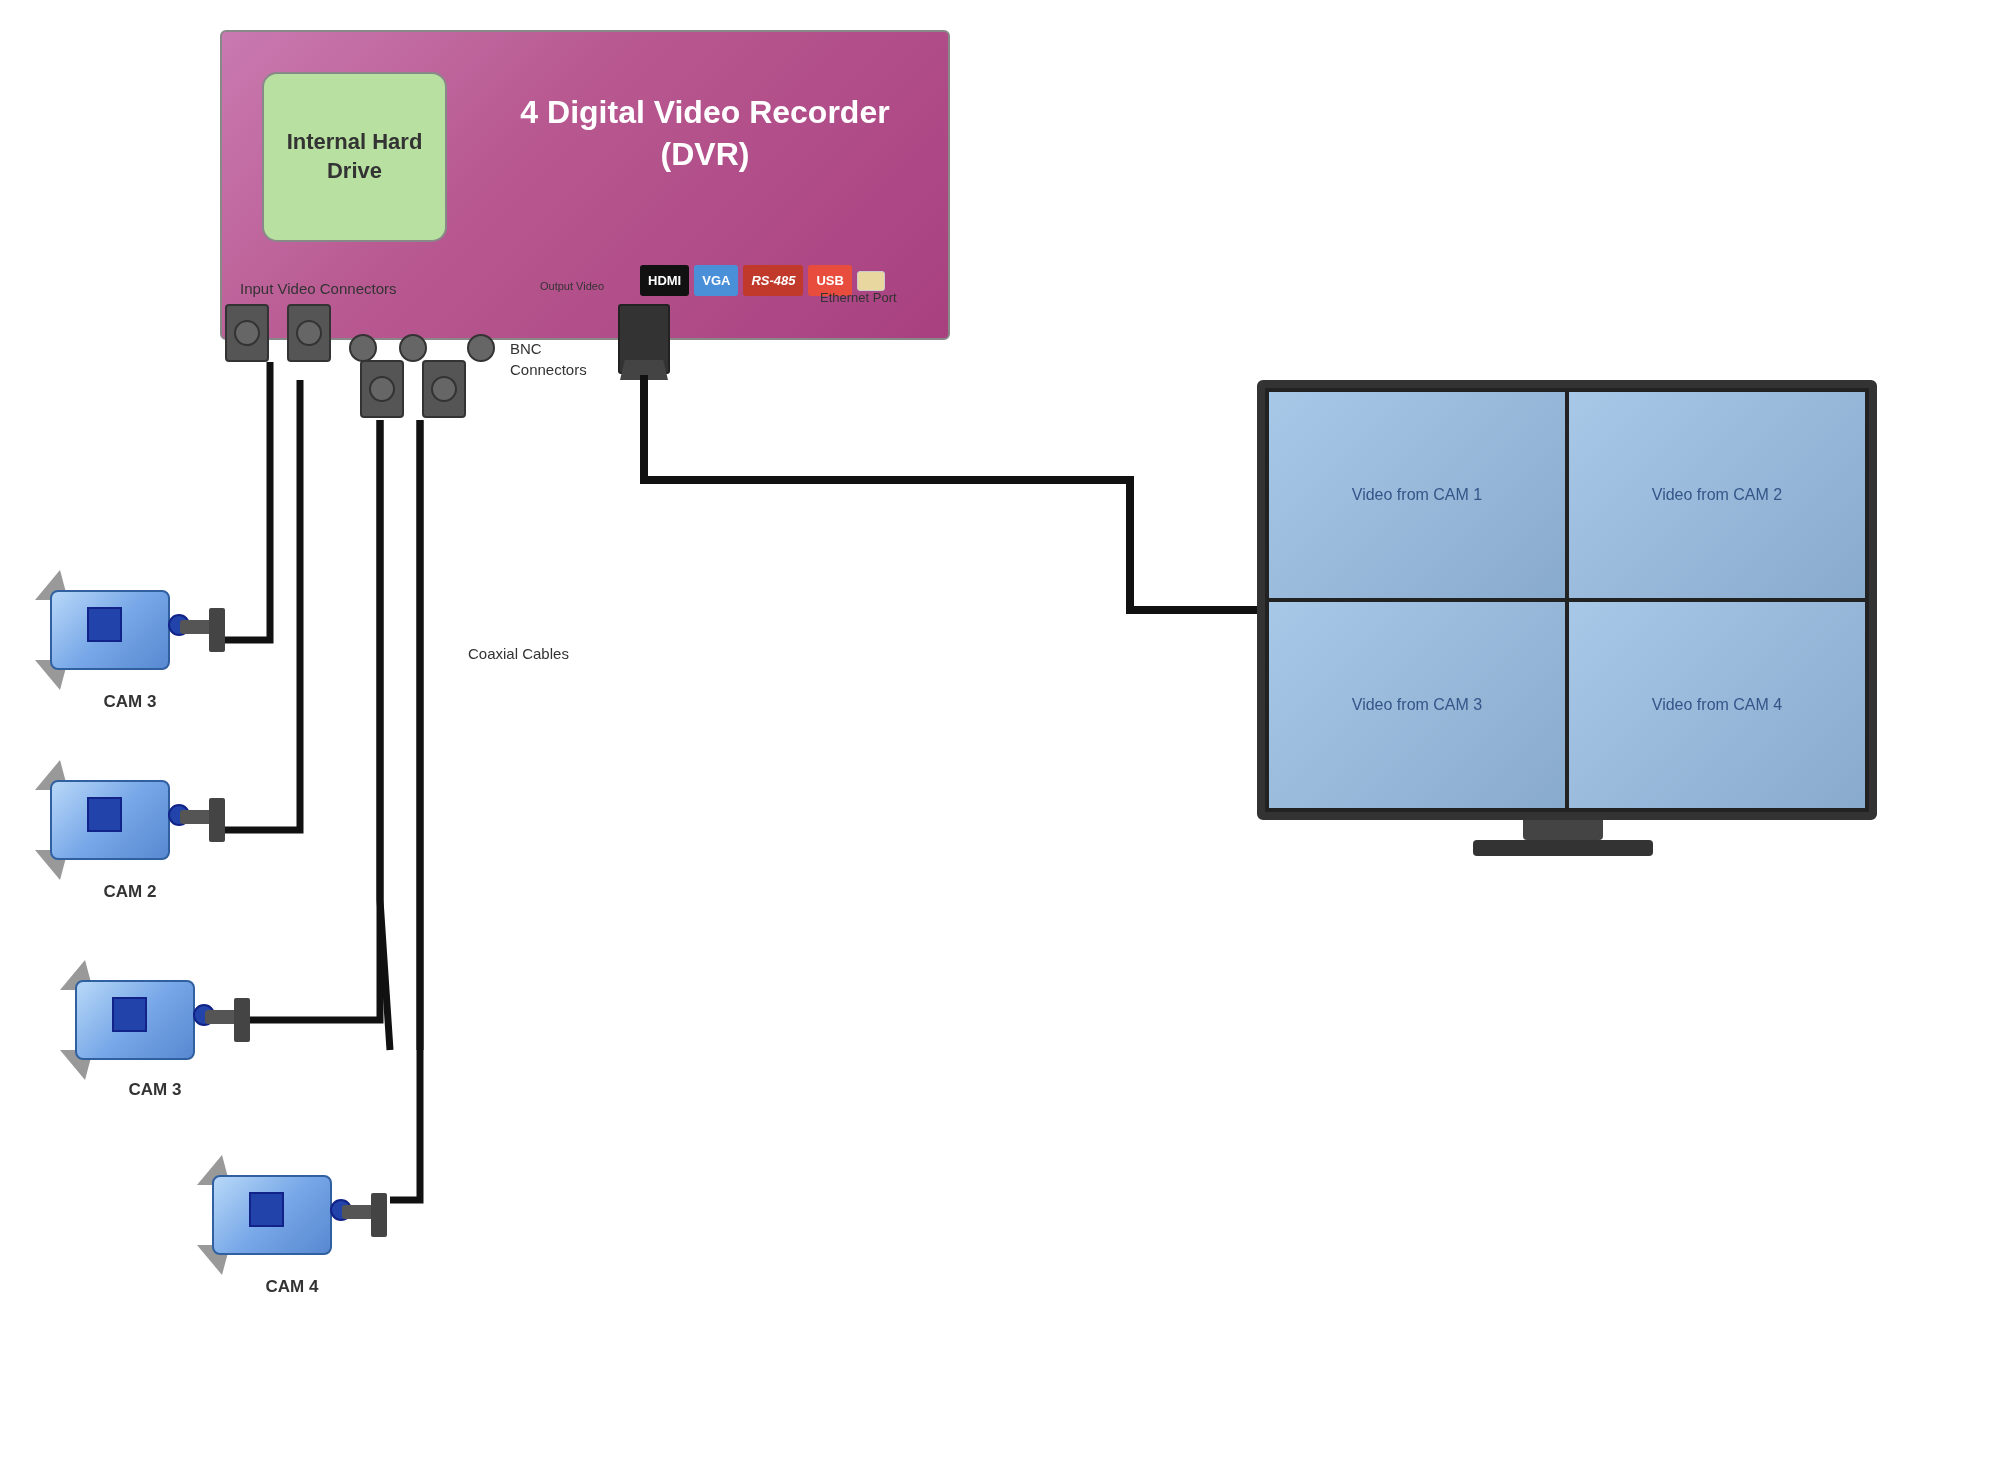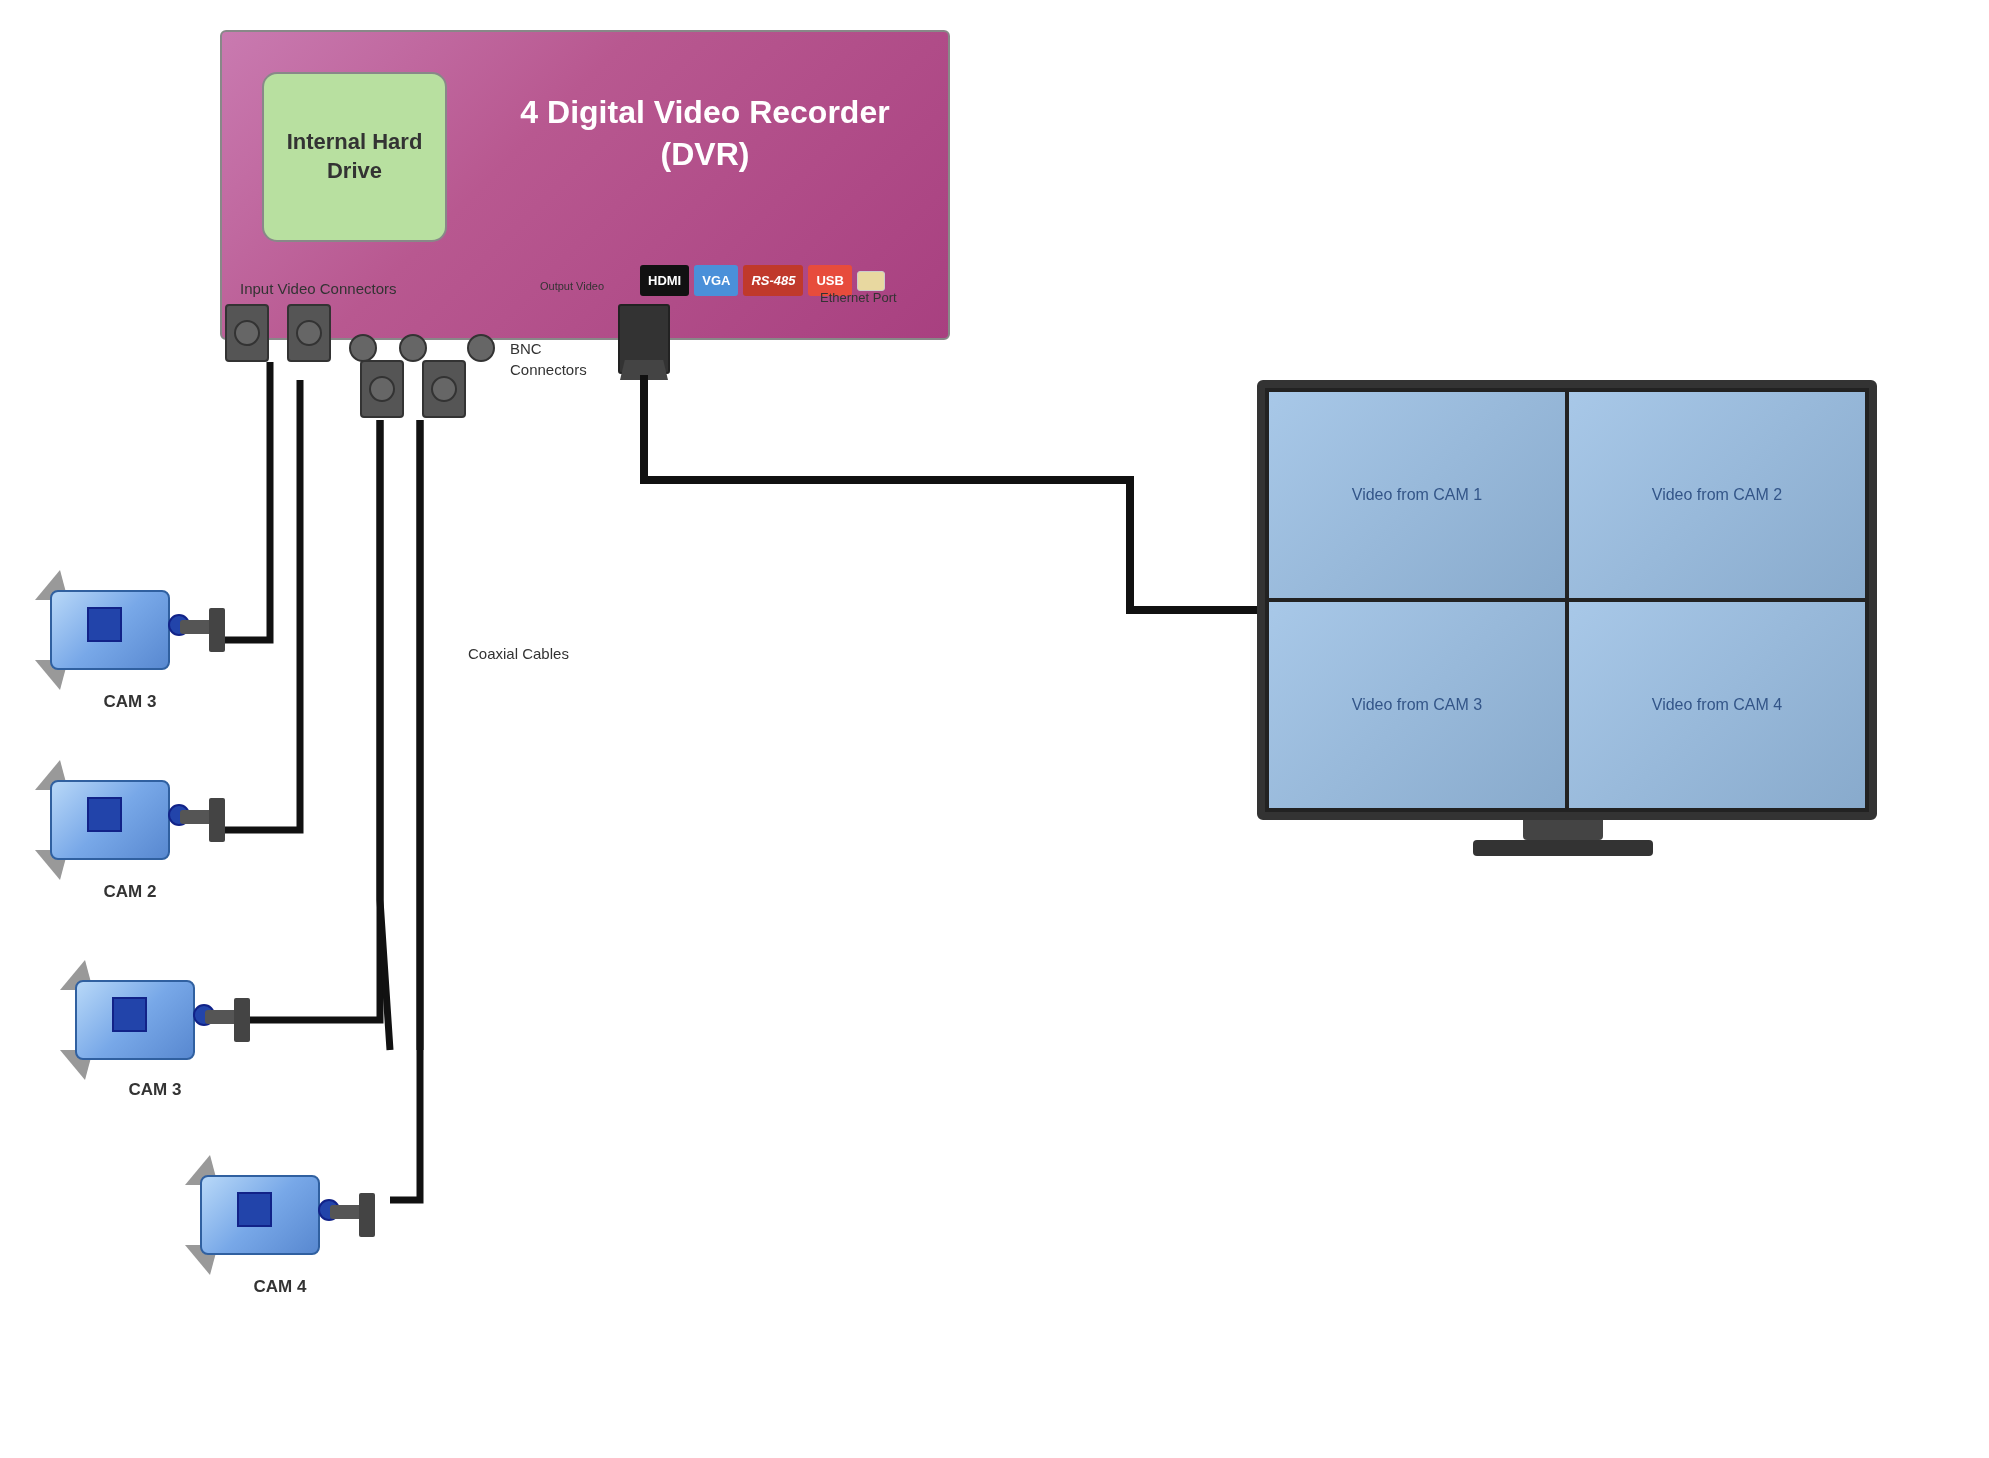--- a/index.html
+++ b/index.html
@@ -356,21 +356,21 @@
     <div style="position:absolute; right:40px; top:44px; width:22px; height:22px;
       background:#2244aa; border-radius:50%; border:2px solid #112288;"></div>
     <div style="position:absolute; right:12px; top:50px; width:38px; height:14px;
       background:#555; border-radius:3px;"></div>
     <div style="position:absolute; right:5px; top:38px; width:16px; height:44px;
       background:#444; border-radius:2px;"></div>
   </div>
   <div style="margin-top:0; text-align:center; font-size:17px; font-weight:bold; color:#333;">CAM 3</div>
 </div>
 
-<div class="camera" style="top: 1155px; left: 180px;">
+<div class="camera" style="top: 1155px; left: 192px;">
   <div style="position:relative; width:200px; height:120px;">
     <div style="position:absolute; left:5px; top:0; width:0; height:0;
       border-left:25px solid transparent; border-right:8px solid transparent; border-bottom:30px solid #999;"></div>
     <div style="position:absolute; left:5px; bottom:0; width:0; height:0;
       border-left:25px solid transparent; border-right:8px solid transparent; border-top:30px solid #999;"></div>
     <div style="position:absolute; left:20px; top:20px; width:120px; height:80px;
       background:linear-gradient(135deg,#b8d8f8 0%,#78a8e8 50%,#5888d0 100%);
       border-radius:8px; border:2px solid #3060a0;">
       <div style="position:absolute; left:35px; top:15px; width:35px; height:35px;
         background:#2244aa; border:2px solid #112288;"></div>

